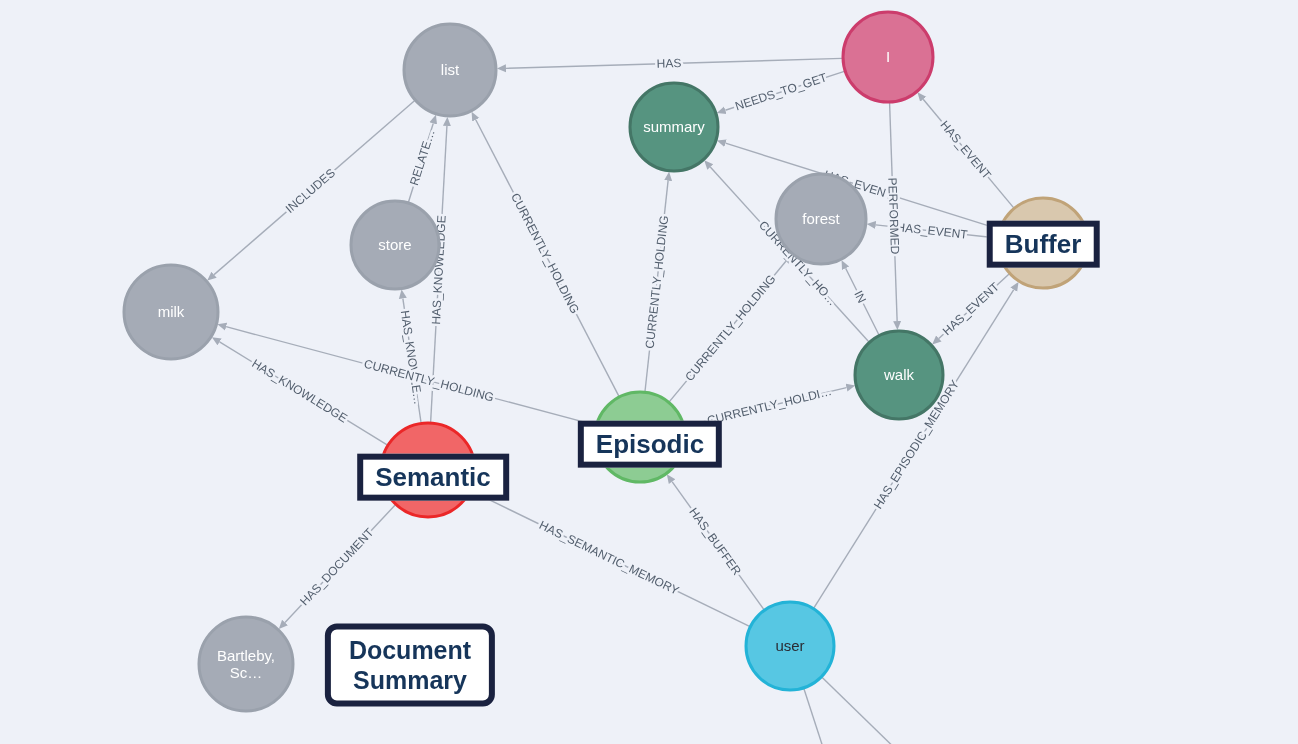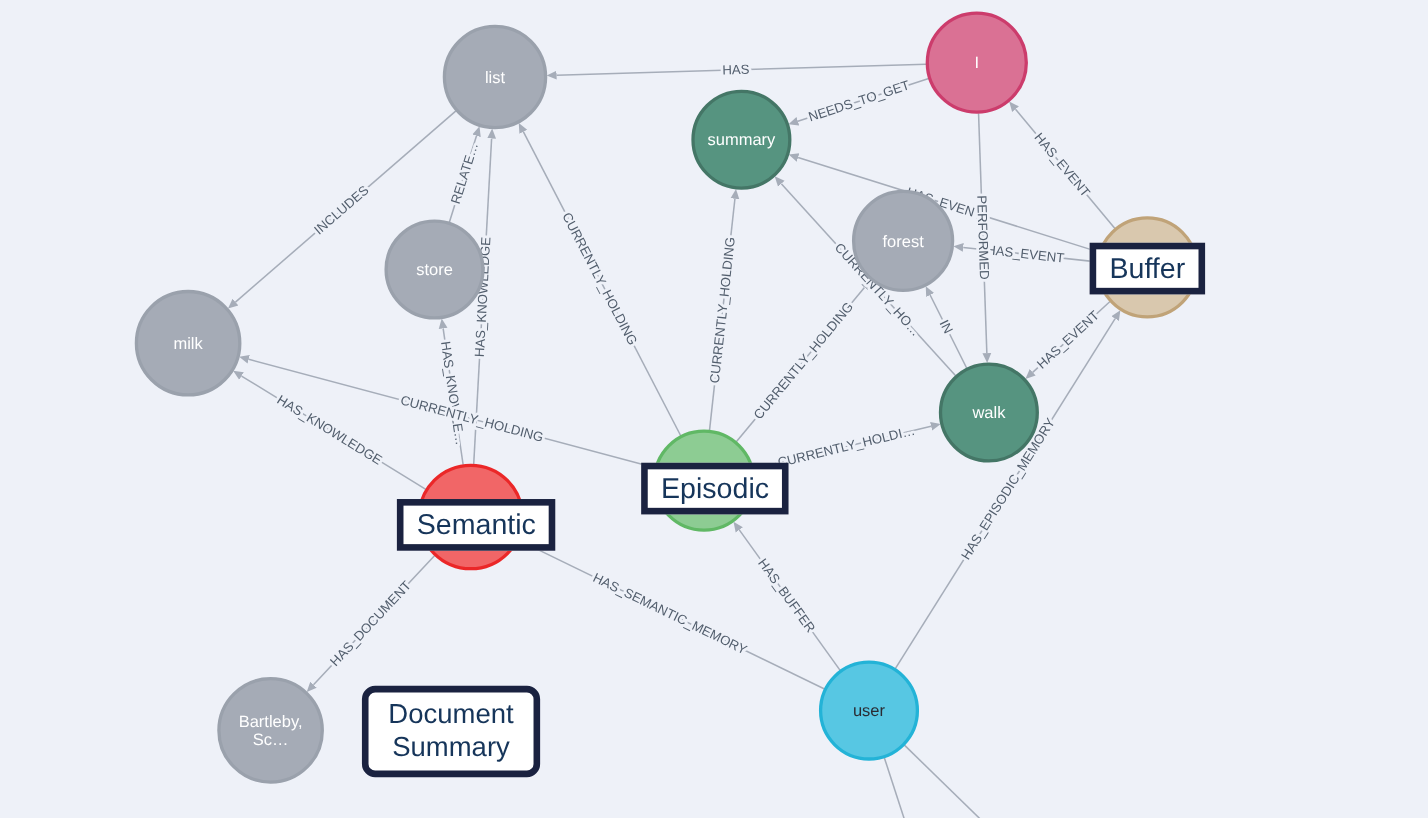--- a/index.html
+++ b/index.html
@@ -25,21 +25,21 @@
     font-family:"Liberation Sans",sans-serif;
     font-size:15px;
     pointer-events:none;
   }
   .caption{
     position:absolute;
     transform:translate(-50%,-50%);
     background:#ffffff;
     border:6px solid #1a2240;
     color:#16355a;
-    font-weight:normal;
+    font-weight:bold;
     font-size:26px;
     line-height:1.18;
     padding:2px 12px;
     white-space:pre-line;
     text-align:center;
     z-index:5;
   }
   .caption.large{padding:6px 18px;font-size:25px;border-radius:12px;}
 </style>
 </head>

